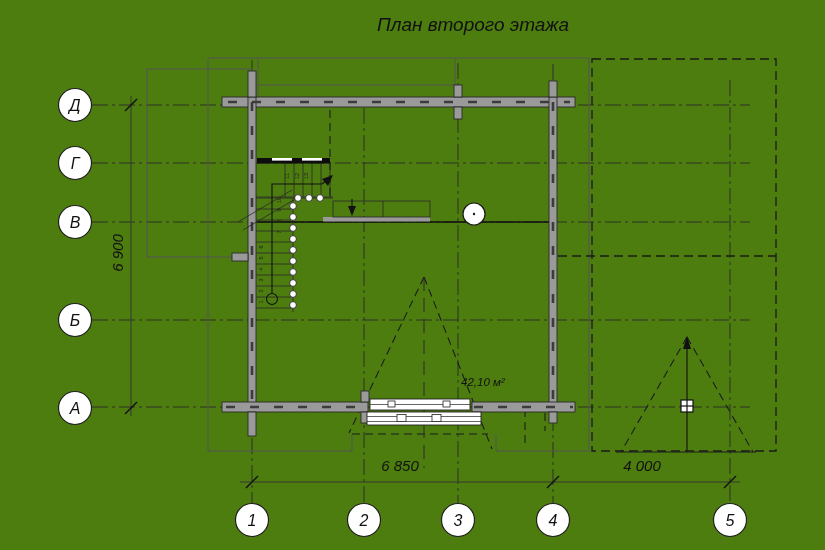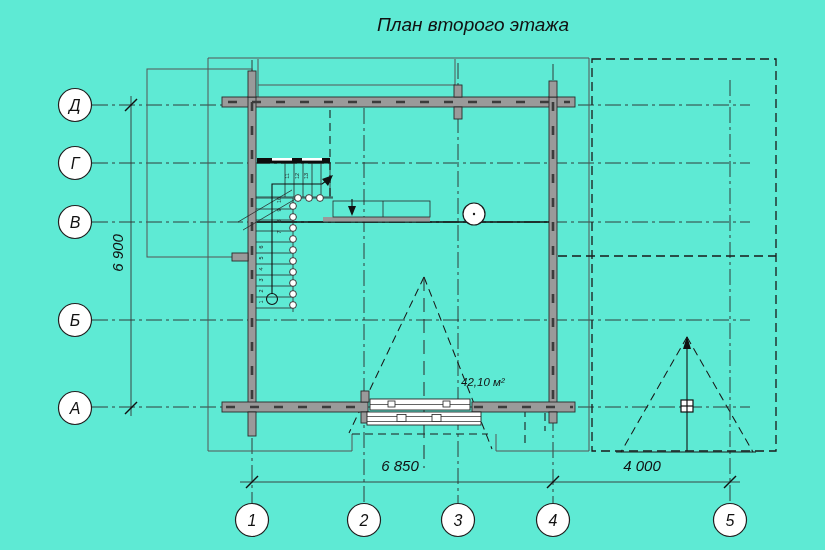--- a/index.html
+++ b/index.html
@@ -1,16 +1,16 @@
 <!DOCTYPE html>
 <html><head>
 <meta charset="utf-8">
 <style>
   html,body{margin:0;padding:0;background:#fff;}
-  .sheet{position:relative;width:825px;height:550px;background:#5eead4;overflow:hidden;
+  .sheet{position:relative;width:825px;height:550px;background:#4d7c0f;overflow:hidden;
          font-family:"Liberation Sans", sans-serif;}
   svg{position:absolute;left:0;top:0;}
   
   .thin   {stroke:#555;stroke-width:1;fill:none;}
   .outline{stroke:#1a1a1a;stroke-width:1.1;fill:none;}
   .axis   {stroke:#2a2a2a;stroke-width:0.9;fill:none;stroke-dasharray:16 4 3 4;}
   .dashed {stroke:#1a1a1a;stroke-width:1.3;fill:none;stroke-dasharray:9 5;}
   .dashedthin{stroke:#1a1a1a;stroke-width:1.05;fill:none;stroke-dasharray:8 5;}
   .longdash{stroke:#2a2a2a;stroke-width:1;fill:none;stroke-dasharray:14 7;}
   .wall   {fill:#9a9a9a;stroke:#2b2b2b;stroke-width:0.9;}

